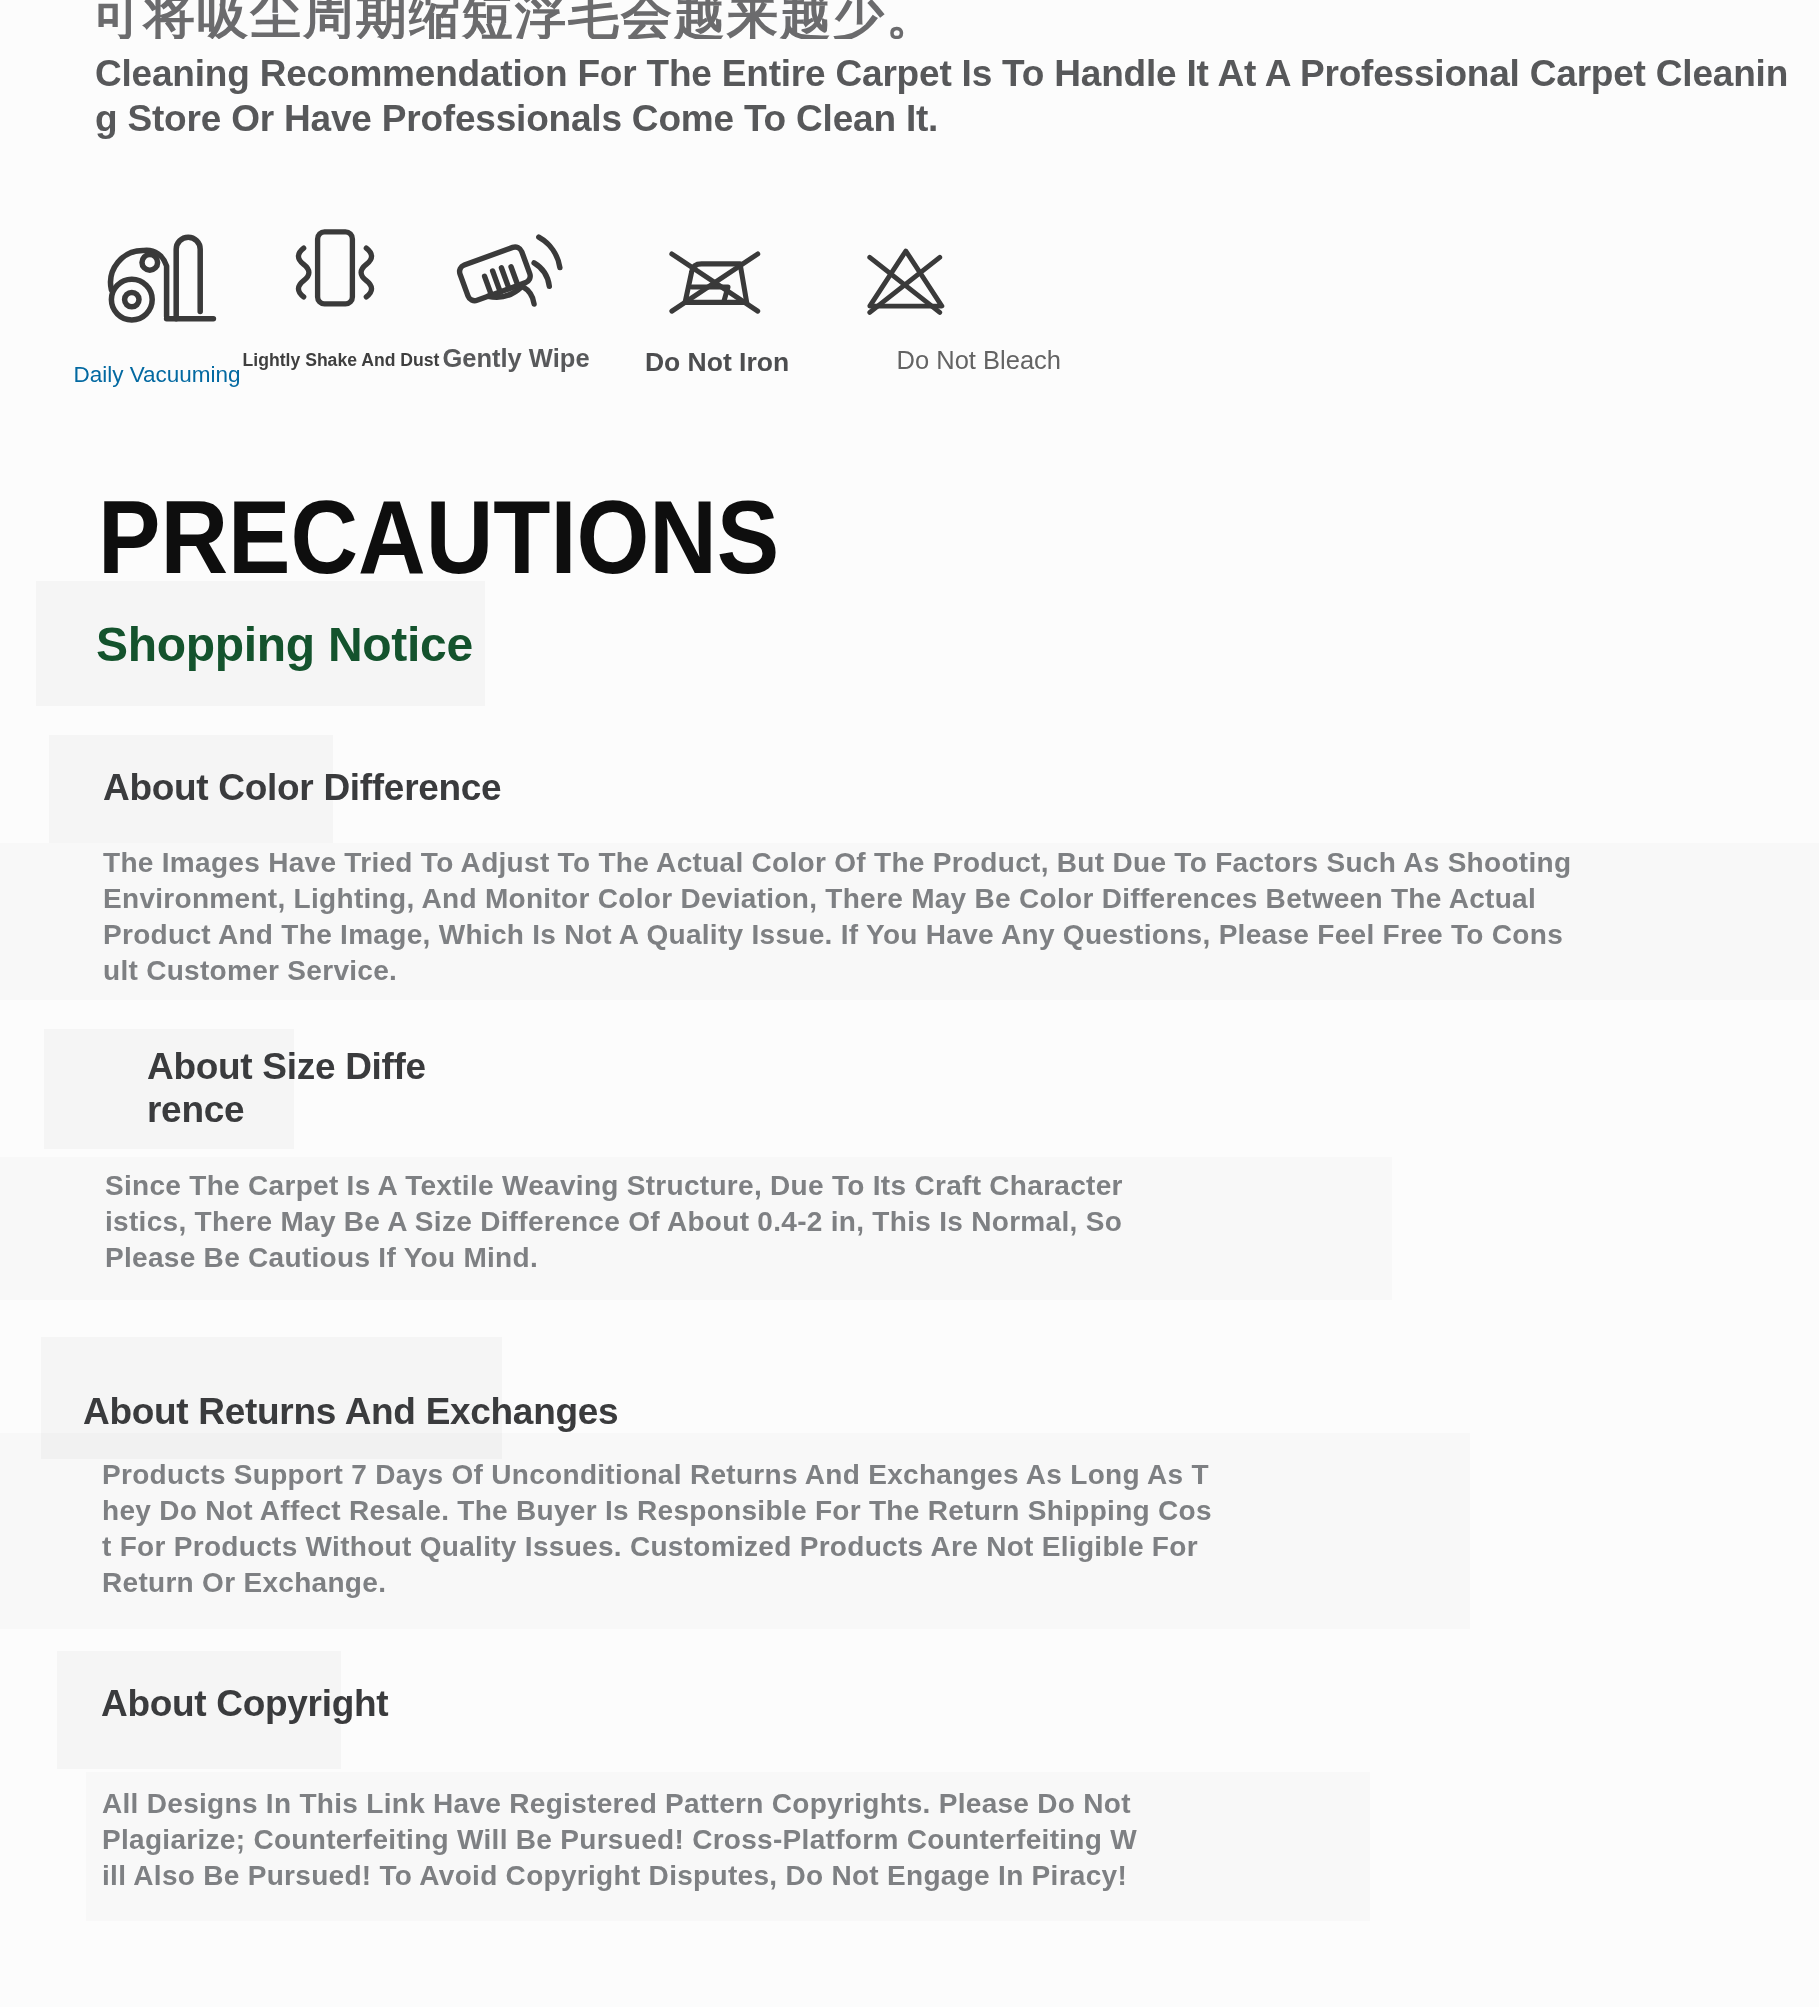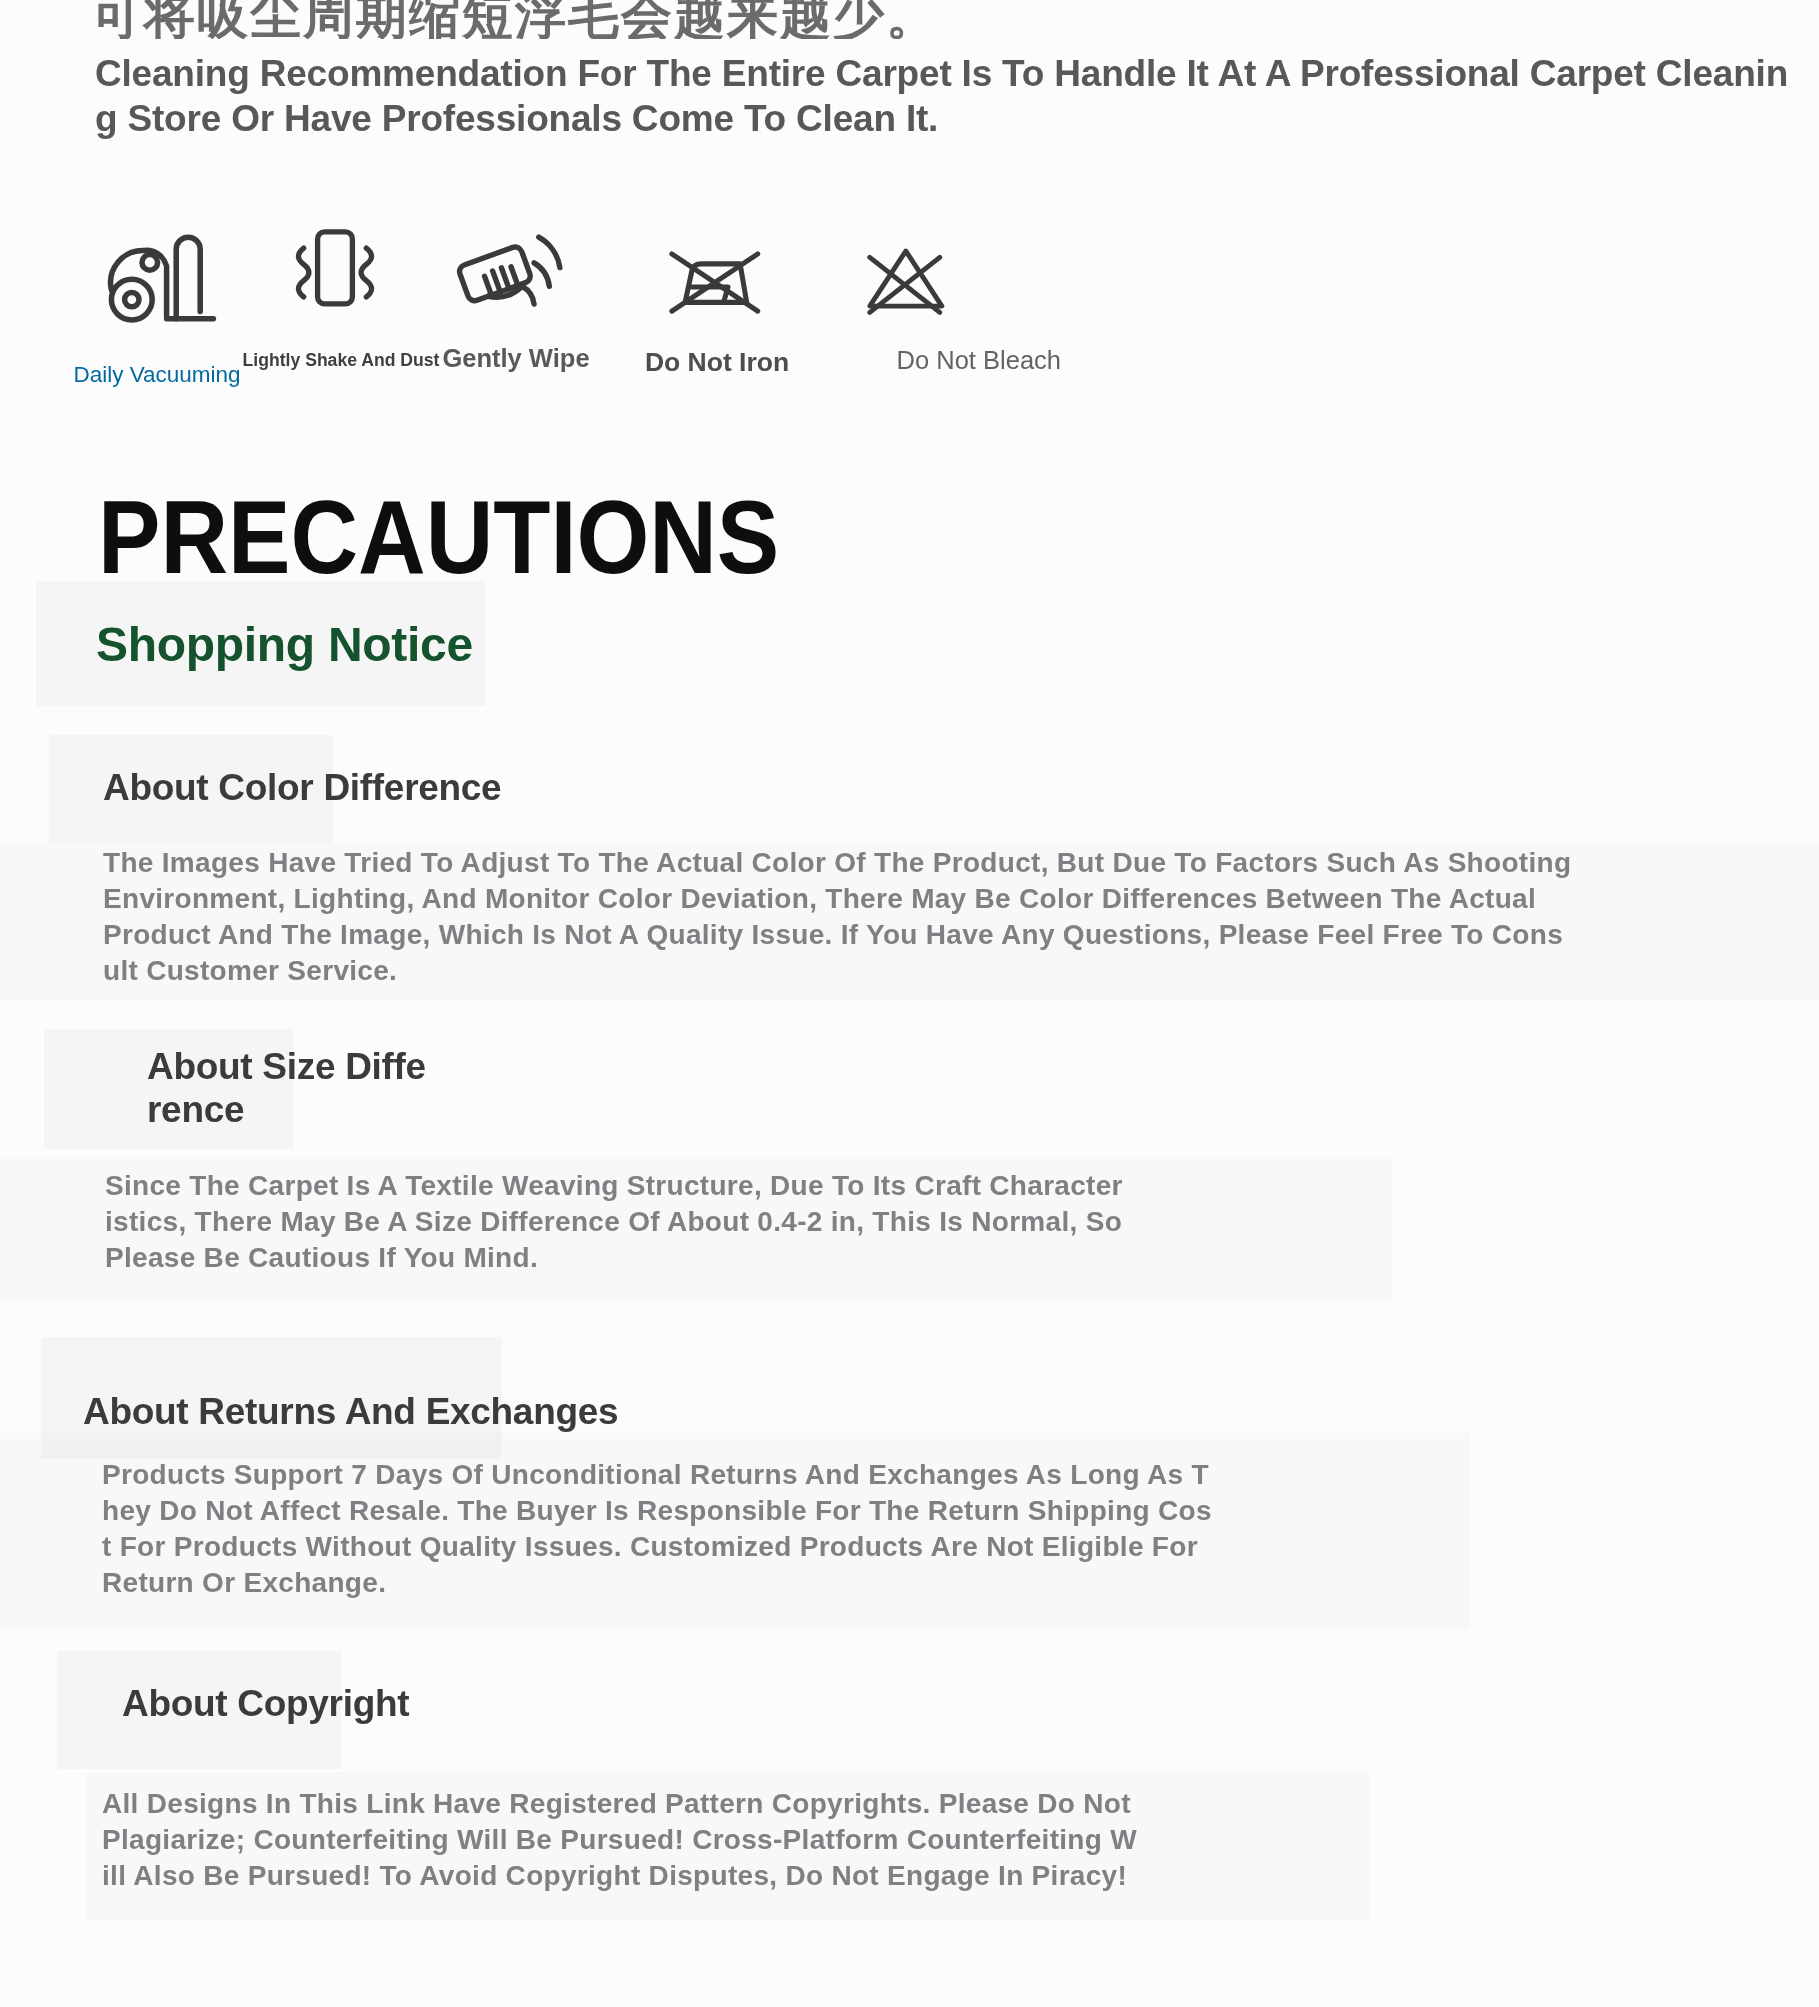--- a/index.html
+++ b/index.html
@@ -60,21 +60,21 @@
     position:absolute;width:1960px;
     font-size:28px;line-height:36px;font-weight:700;color:#7e8083;
     white-space:pre-line;letter-spacing:0.3px;
   }
   .h-color{left:103px;top:766px;}
   .b-color{left:103px;top:845px;}
   .h-size{left:106px;top:1045px;margin-left:41px;}
   .b-size{left:105px;top:1168px;}
   .h-returns{left:83px;top:1370px;margin-top:20px;}
   .b-returns{left:102px;top:1457px;}
-  .h-copyright{left:101px;top:1682px;margin-left:21px;}
+  .h-copyright{left:101px;top:1682px;}
   .b-copyright{left:102px;top:1786px;}
 
   .ico{stroke:#3a3a3a;stroke-width:4.6;fill:none;stroke-linecap:round;stroke-linejoin:round;}
 </style>
 </head>
 <body>
 
 <div class="patch" style="left:36px;top:581px;width:449px;height:125px;"></div>
 <div class="patch" style="left:49px;top:735px;width:284px;height:108px;"></div>
 <div class="band" style="left:0;top:843px;width:1819px;height:157px;"></div>

